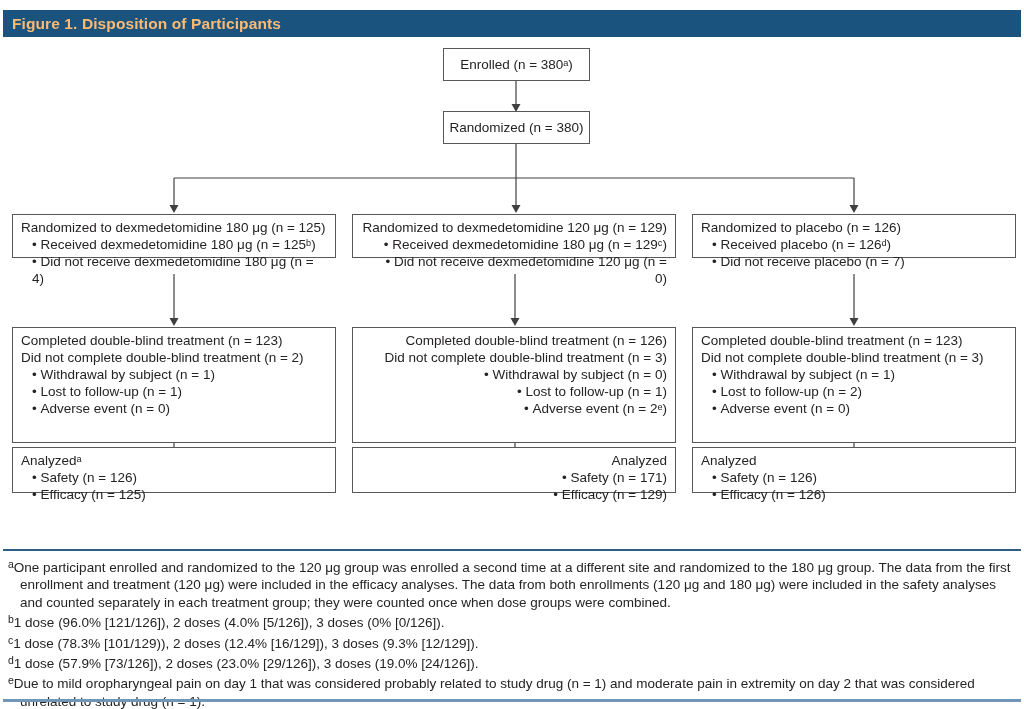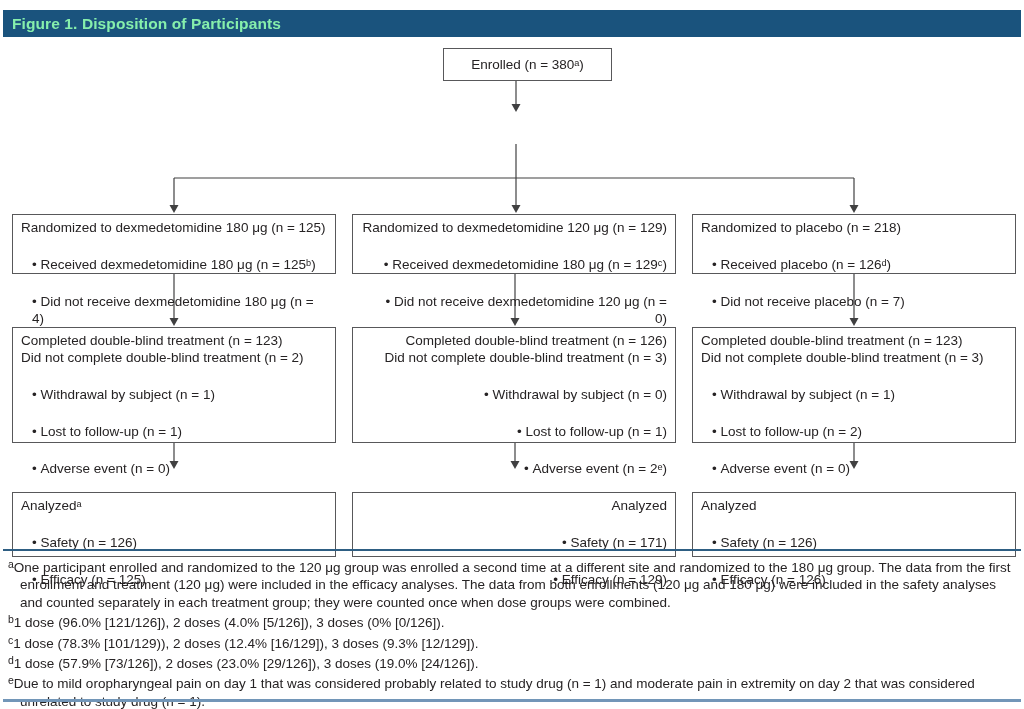--- a/index.html
+++ b/index.html
@@ -1,36 +1,36 @@
 <!DOCTYPE html>
 <html style="--header-bg: #1a537d; --separator-dark: #2e5e83; --separator-light: #7296b8; --box-border: #58585a; --arrow: #404041; --text: #262324;"><head>
 <meta charset="utf-8">
 <style>
   html,body{margin:0;padding:0;background:#ffffff;}
   .page{position:relative;width:1024px;height:709px;background:#fff;overflow:hidden;
         font-family:"Liberation Sans","DejaVu Sans",sans-serif;color:var(--text,#262324);}
   .header{position:absolute;left:3px;top:10px;width:1018px;height:27px;
           background:var(--header-bg,#1a537d);display:flex;align-items:center;
           box-sizing:border-box;padding-left:9px;}
-  .header span{color:#86efac;font-weight:bold;font-size:15.5px;letter-spacing:.1px;}
+  .header span{color:#fdba74;font-weight:bold;font-size:15.5px;letter-spacing:.1px;}
   .connectors{position:absolute;left:0;top:0;width:1024px;height:709px;}
   .connectors line{stroke:var(--arrow,#404041);stroke-width:1.2;}
   .connectors polygon{fill:var(--arrow,#404041);}
   .box{position:absolute;background:#fff;border:1px solid var(--box-border,#58585a);
        box-sizing:border-box;font-size:13.5px;line-height:17px;padding:4px 8px;}
   .center-box{display:flex;align-items:center;justify-content:center;text-align:center;
-              width:169px;left:443px;padding:0 4px;}
+              width:147px;left:443px;padding:0 4px;}
   .enrolled{top:48px;height:33px;}
   .randomized{top:111px;height:33px;}
   .col-box{width:324px;}
   .c0{left:12px;}.c1{left:352px;text-align:right;}.c2{left:692px;}
-  .r1{top:214px;height:60px;}
+  .r1{top:214px;height:44px;}
   .r2{top:327px;height:116px;}
-  .r3{top:492px;height:65px;}
-  .bullet{padding-left:11px;margin-top:20px;}
+  .r3{top:447px;height:46px;}
+  .bullet{padding-left:11px;}
   .bullet::before{content:"\2022\00a0";}
   .sep{position:absolute;left:3px;width:1018px;}
   .sep-dark{top:549px;height:2px;background:var(--separator-dark,#2e5e83);}
   .sep-light{top:699px;height:3px;background:var(--separator-light,#7296b8);}
   .footnotes{position:absolute;left:8px;top:556px;width:1008px;}
   .footnote{font-size:13.5px;line-height:17.4px;padding-left:12px;text-indent:-12px;}
   .fn-sup{font-size:10.5px;vertical-align:4px;}
 </style>
 </head>
 <body>
@@ -67,33 +67,36 @@
       <polygon points="169.5,461 178.5,461 174,469"></polygon>
       <polygon points="510.5,461 519.5,461 515,469"></polygon>
       <polygon points="849.5,461 858.5,461 854,469"></polygon>
     </g>
   </svg>
 
   <div class="box center-box enrolled">
     <span>Enrolled (n = 380ᵃ)</span>
   </div>
 
+  <div class="box center-box randomized">
+    <span>Randomized (n = 380)</span>
+  </div>
 
   <div class="box col-box r1 c0">
     <div>Randomized to dexmedetomidine 180 μg (n = 125)</div>
     <div class="bullet">Received dexmedetomidine 180 μg (n = 125ᵇ)</div>
     <div class="bullet">Did not receive dexmedetomidine 180 μg (n = 4)</div>
   </div>
   <div class="box col-box r1 c1">
     <div>Randomized to dexmedetomidine 120 μg (n = 129)</div>
     <div class="bullet">Received dexmedetomidine 180 μg (n = 129ᶜ)</div>
     <div class="bullet">Did not receive dexmedetomidine 120 μg (n = 0)</div>
   </div>
   <div class="box col-box r1 c2">
-    <div>Randomized to placebo (n = 218)</div>
+    <div>Randomized to placebo (n = 126)</div>
     <div class="bullet">Received placebo (n = 126ᵈ)</div>
     <div class="bullet">Did not receive placebo (n = 7)</div>
   </div>
 
   <div class="box col-box r2 c0">
     <div>Completed double-blind treatment (n = 123)</div>
     <div>Did not complete double-blind treatment (n = 2)</div>
     <div class="bullet">Withdrawal by subject (n = 1)</div>
     <div class="bullet">Lost to follow-up (n = 1)</div>
     <div class="bullet">Adverse event (n = 0)</div>

